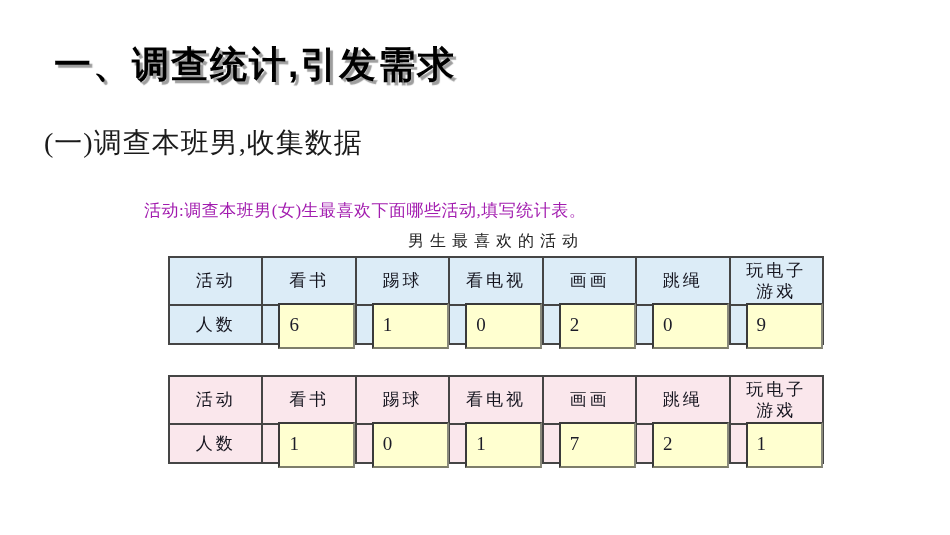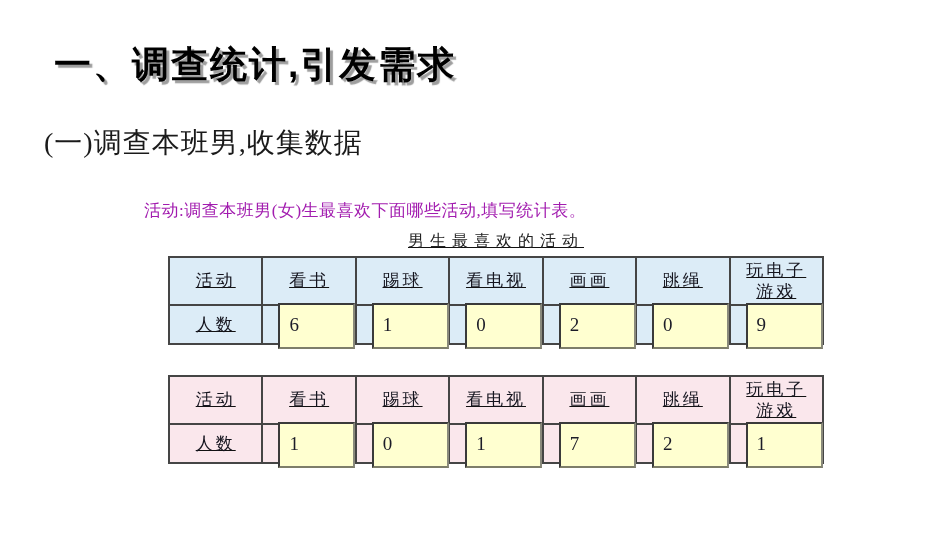--- a/index.html
+++ b/index.html
@@ -48,21 +48,20 @@
     color: #a21caf;
     white-space: nowrap;
     margin-top: 20px;
   }
 
   
   .table-block {
     position: absolute;
     left: 168px;
     width: 656px;
-    text-decoration: underline;
   }
   .table-block.boys  { top: 231px; }
   .table-block.girls { top: 375px; }
 
   .table-caption {
     text-align: center;
     font-size: 16px;
     letter-spacing: 6px;
     color: #222222;
     margin-bottom: 5px;

